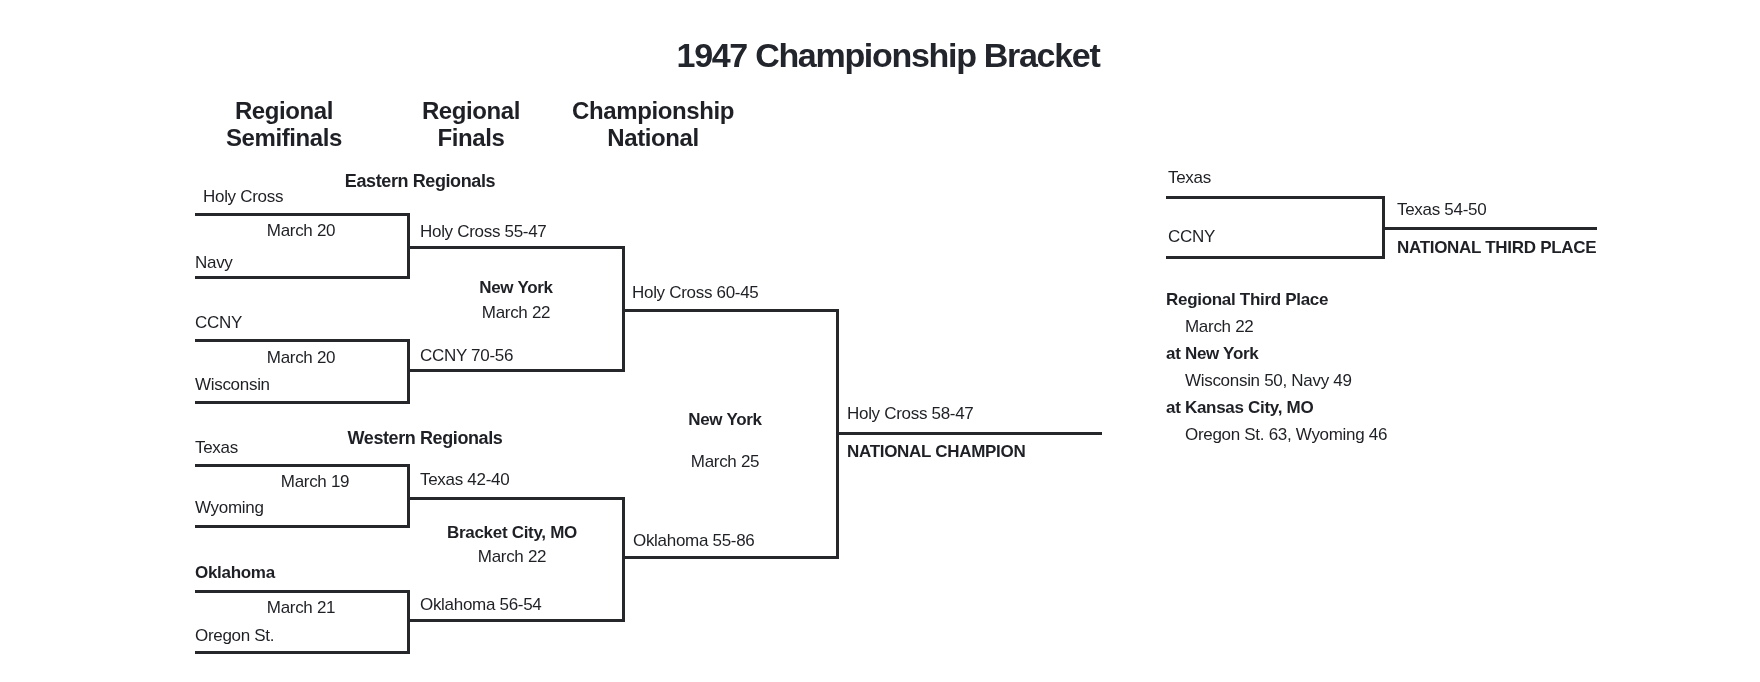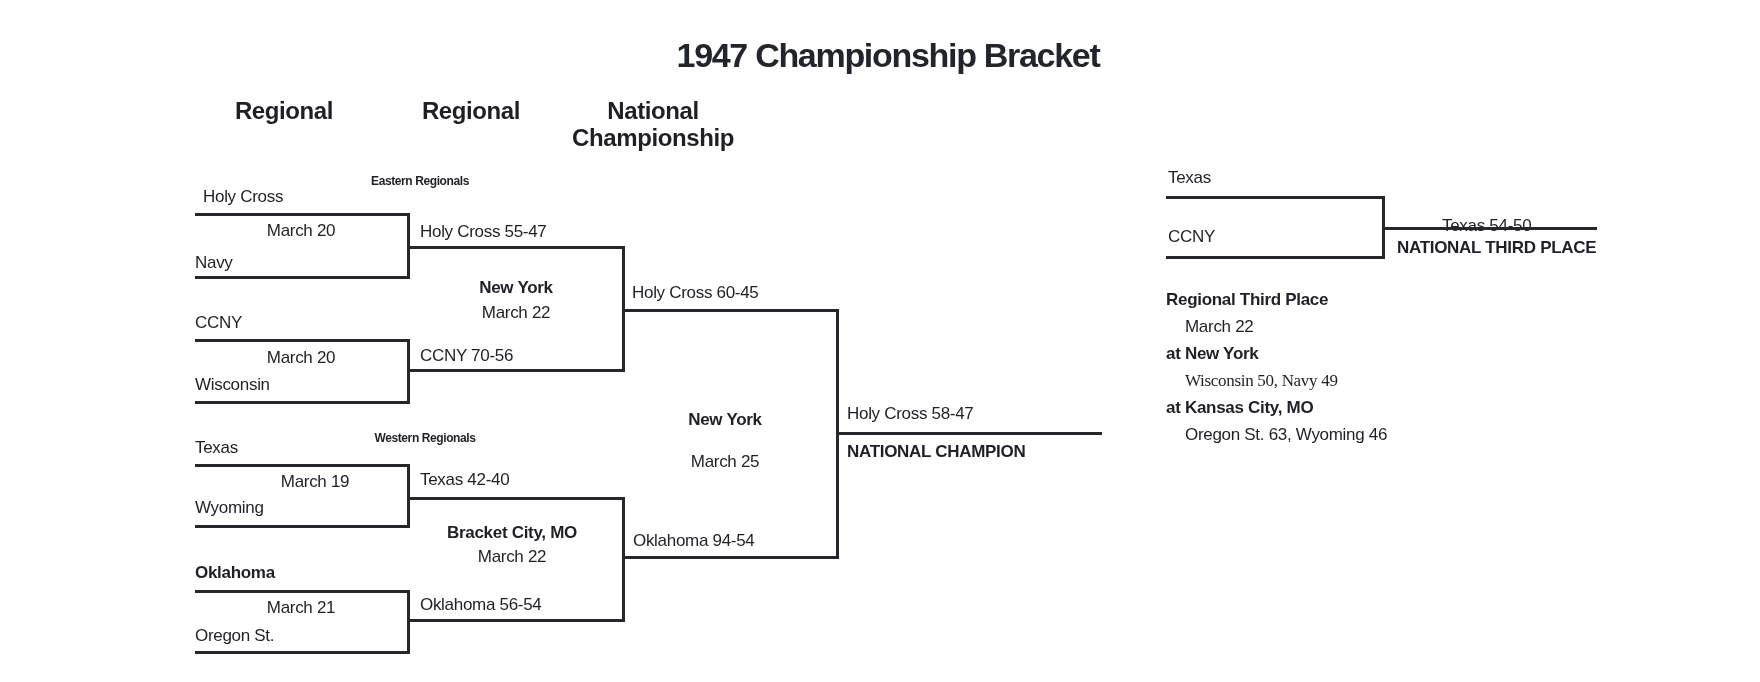--- a/index.html
+++ b/index.html
@@ -5,42 +5,44 @@
   html,body{margin:0;padding:0;background:#ffffff;}
   #bracket{position:relative;width:1760px;height:682px;background:#ffffff;overflow:hidden;
            font-family:"Liberation Sans","DejaVu Sans",sans-serif;color:#1e2025;padding-left:24px;}
   .label{position:absolute;font-size:17px;line-height:20px;letter-spacing:-0.3px;white-space:nowrap;color:#1e2025;}
   .bold{font-weight:bold;}
   .center{text-align:center;}
   .title{position:absolute;top:36px;left:0;width:1776px;text-align:center;
          font-size:34px;line-height:38px;font-weight:bold;letter-spacing:-1.3px;color:#23252c;}
   .colhead{position:absolute;width:200px;text-align:center;font-size:24px;line-height:27px;
            font-weight:bold;letter-spacing:-0.4px;top:97px;}
-  .sechead{position:absolute;width:200px;text-align:center;font-size:12px;line-height:20px;
+  .sechead{position:absolute;width:200px;text-align:center;font-size:18px;line-height:20px;
            font-weight:bold;letter-spacing:-0.4px;}
   .hline,.vline{position:absolute;background:#26272b;}
   .hline{height:3px;}
   .vline{width:3px;}
 </style>
 </head>
 <body>
 
 <div id="bracket">
 
   <div class="title">1947 Championship Bracket</div>
 
   <div class="colhead" style="left:184px;">
     <div>Regional</div>
+    <div>Semifinals</div>
   </div>
   <div class="colhead" style="left:371px;">
     <div>Regional</div>
+    <div>Finals</div>
   </div>
   <div class="colhead" style="left:553px;">
+    <div>Championship</div>
     <div>National</div>
-    <div>Championship</div>
   </div>
 
   <div class="sechead" style="left:320px;top:171px;">Eastern Regionals</div>
   <div class="sechead" style="left:325px;top:428px;">Western Regionals</div>
 
   <div class="label" style="left:195px;top:187px;margin-left:8px;">Holy Cross</div>
   <div class="label center" style="left:195px;top:221px;width:212px;">March 20</div>
   <div class="label" style="left:195px;top:253px;">Navy</div>
   <div class="label" style="left:420px;top:222px;">Holy Cross 55-47</div>
 
@@ -58,36 +60,36 @@
   <div class="label" style="left:195px;top:498px;">Wyoming</div>
   <div class="label" style="left:420px;top:470px;">Texas 42-40</div>
 
   <div class="label" style="left:195px;top:563px;font-weight:bold;">Oklahoma</div>
   <div class="label center" style="left:195px;top:598px;width:212px;">March 21</div>
   <div class="label" style="left:195px;top:626px;">Oregon St.</div>
   <div class="label" style="left:420px;top:595px;">Oklahoma 56-54</div>
 
   <div class="label bold center" style="left:407px;top:523px;width:210px;">Bracket City, MO</div>
   <div class="label center" style="left:407px;top:547px;width:210px;">March 22</div>
-  <div class="label" style="left:633px;top:531px;">Oklahoma 94-54</div>
+  <div class="label" style="left:633px;top:531px;">Oklahoma 55-86</div>
 
   <div class="label bold center" style="left:620px;top:410px;width:210px;">New York</div>
   <div class="label center" style="left:620px;top:436px;width:210px;margin-top:16px;">March 25</div>
   <div class="label" style="left:847px;top:404px;">Holy Cross 58-47</div>
   <div class="label bold" style="left:847px;top:442px;">NATIONAL CHAMPION</div>
 
   <div class="label" style="left:1168px;top:168px;">Texas</div>
   <div class="label" style="left:1168px;top:227px;">CCNY</div>
-  <div class="label" style="left:1397px;top:216px;margin-left:45px;">Texas 54-50</div>
+  <div class="label" style="left:1397px;top:200px;">Texas 54-50</div>
   <div class="label bold" style="left:1397px;top:238px;">NATIONAL THIRD PLACE</div>
 
   <div class="label bold" style="left:1166px;top:290px;">Regional Third Place</div>
   <div class="label" style="left:1185px;top:317px;">March 22</div>
   <div class="label bold" style="left:1166px;top:344px;">at New York</div>
-  <div class="label" style="left:1185px;top:371px;font-family:Liberation Serif, serif;">Wisconsin 50, Navy 49</div>
+  <div class="label" style="left:1185px;top:371px;">Wisconsin 50, Navy 49</div>
   <div class="label bold" style="left:1166px;top:398px;">at Kansas City, MO</div>
   <div class="label" style="left:1185px;top:425px;">Oregon St. 63, Wyoming 46</div>
 
   <div class="hline" style="left:195px;top:213px;width:215px;"></div>
   <div class="hline" style="left:195px;top:276px;width:215px;"></div>
   <div class="hline" style="left:195px;top:339px;width:215px;"></div>
   <div class="hline" style="left:195px;top:401px;width:215px;"></div>
   <div class="hline" style="left:195px;top:464px;width:215px;"></div>
   <div class="hline" style="left:195px;top:525px;width:215px;"></div>
   <div class="hline" style="left:195px;top:590px;width:215px;"></div>

